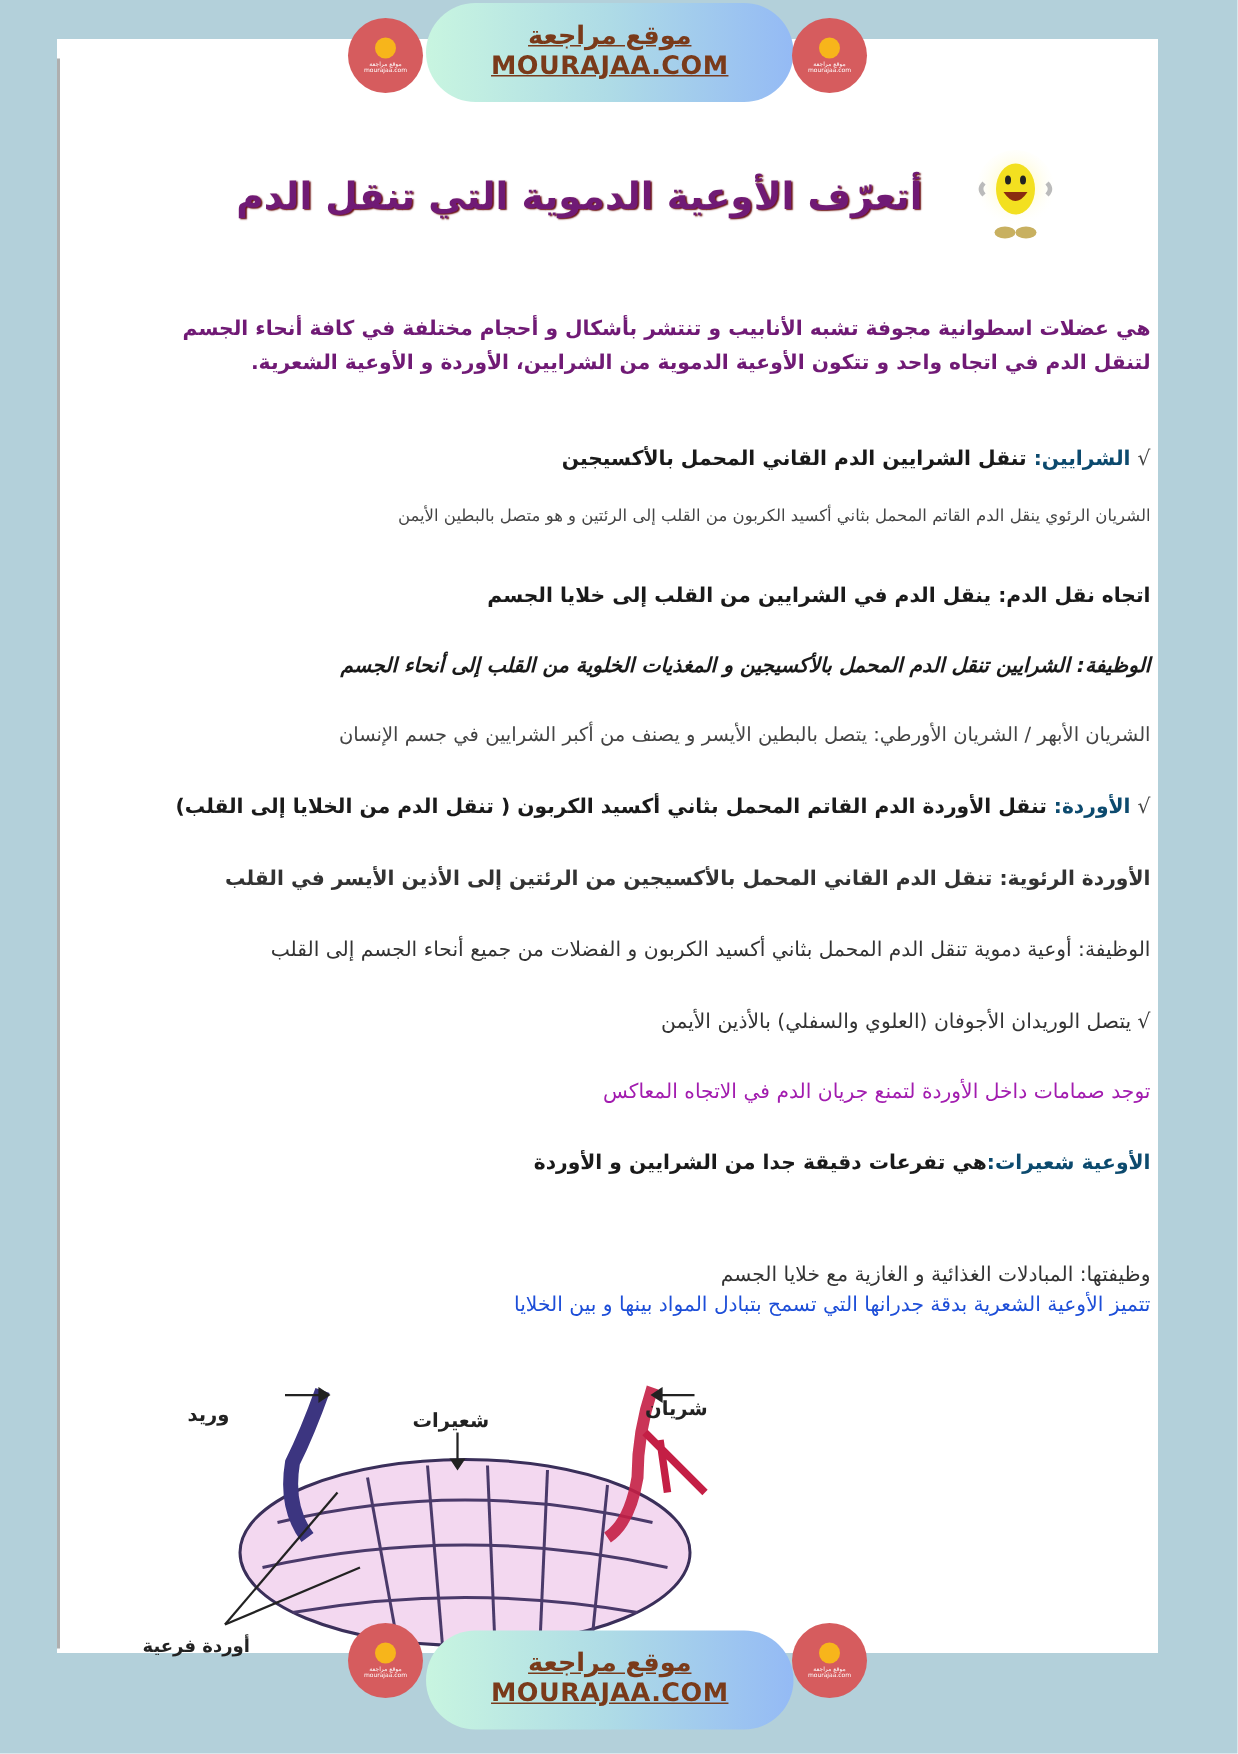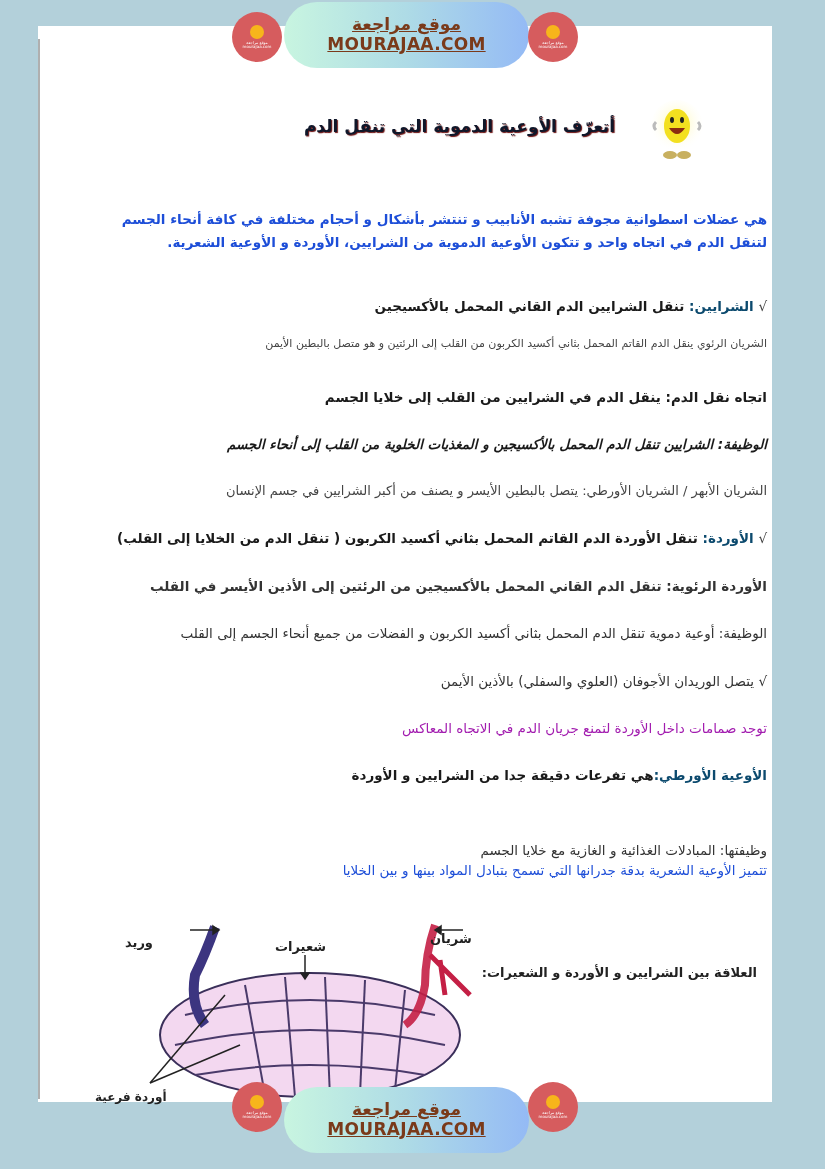--- a/index.html
+++ b/index.html
@@ -32,26 +32,26 @@
     background: #d65c5e; display: flex; flex-direction: column; align-items: center; justify-content: center;
   }
   .logo .dot { width: 14px; height: 14px; border-radius: 50%; background: #f7b51b; margin-bottom: 2px; }
   .logo .txt { font-size: 4px; color: #fff; line-height: 1.1; text-align: center; }
 
   .doc-text { position: absolute; right: 58px; direction: rtl; text-align: right; color: #1a1a1a;
     font-family: "DejaVu Sans", sans-serif; font-size: 13.5px; font-weight: bold; white-space: nowrap; }
   .light { font-weight: normal; color: #444; }
   .pink { color: #0c4a6e; }
   .title {
-    position: absolute; right: 210px; top: 116px; direction: rtl; font-size: 17px; font-weight: bold;
-    color: #0f172a; text-shadow: 1px 1px 1px #6b1010; font-family: "DejaVu Sans", sans-serif;
+    position: absolute; right: 210px; top: 116px; direction: rtl; font-size: 25px; font-weight: bold;
+    color: #701a75; text-shadow: 1px 1px 1px #6b1010; font-family: "DejaVu Sans", sans-serif;
   }
   .smiley { position: absolute; left: 650px; top: 100px; width: 54px; height: 68px; }
   .intro { position: absolute; right: 58px; top: 208px; width: 680px; direction: rtl; text-align: right;
-    font-size: 13.5px; font-weight: bold; line-height: 23px; color: #1d4ed8; }
+    font-size: 13.5px; font-weight: bold; line-height: 23px; color: #701a75; }
   .diagram { position: absolute; left: 95px; top: 915px; width: 420px; height: 190px; }
   .relation { position: absolute; right: 68px; top: 960px; width: 290px; direction: rtl; text-align: right;
     font-size: 13px; font-weight: bold; line-height: 25px; color: #222; }
 </style>
 </head>
 <body>
 
 <div class="page"></div>
 <div class="page-edge"></div>
 
@@ -100,21 +100,21 @@
 <div class="doc-text light" style="top:483px;font-size:13px;">الشريان الأبهر / الشريان الأورطي: يتصل بالبطين الأيسر و يصنف من أكبر الشرايين في جسم الإنسان</div>
 <div class="doc-text" style="top:530px;margin-left:11px;">
   <span class="light">√</span>
   <span class="pink">الأوردة:</span><span> تنقل الأوردة الدم القاتم المحمل بثاني أكسيد الكربون ( تنقل الدم من الخلايا إلى القلب)</span>
 </div>
 <div class="doc-text" style="top:578px;font-weight:bold;color:#333;">الأوردة الرئوية: تنقل الدم القاني المحمل بالأكسيجين من الرئتين إلى الأذين الأيسر في القلب</div>
 <div class="doc-text" style="top:625px;font-weight:normal;color:#333;">الوظيفة: أوعية دموية تنقل الدم المحمل بثاني أكسيد الكربون و الفضلات من جميع أنحاء الجسم إلى القلب</div>
 <div class="doc-text" style="top:673px;font-weight:normal;color:#333;">√ يتصل الوريدان الأجوفان (العلوي والسفلي) بالأذين الأيمن</div>
 <div class="doc-text" style="top:720px;font-weight:normal;color:#a21caf;">توجد صمامات داخل الأوردة لتمنع جريان الدم في الاتجاه المعاكس</div>
 <div class="doc-text" style="top:767px;">
-  <span class="pink">الأوعية الأورطي:</span><span>هي تفرعات دقيقة جدا من الشرايين و الأوردة</span>
+  <span class="pink">الأوعية شعيرات:</span><span>هي تفرعات دقيقة جدا من الشرايين و الأوردة</span>
 </div>
 <div class="doc-text" style="top:842px;font-weight:normal;color:#333;">وظيفتها: المبادلات الغذائية و الغازية مع خلايا الجسم</div>
 <div class="doc-text" style="top:862px;font-weight:normal;color:#1d4ed8;">تتميز الأوعية الشعرية بدقة جدرانها التي تسمح بتبادل المواد بينها و بين الخلايا</div>
 
 <svg class="diagram" viewBox="0 0 420 190">
 
   <ellipse cx="215" cy="120" rx="150" ry="62" fill="#f3d8f0" stroke="#3a2f5a" stroke-width="2"></ellipse>
   <g stroke="#4a3a6a" stroke-width="2" fill="none">
     <path d="M90 100 Q215 70 340 100"></path>
       <path d="M80 130 Q215 100 350 130"></path>
@@ -141,21 +141,20 @@
     <line x1="55" y1="168" x2="130" y2="80"></line>
       <line x1="55" y1="168" x2="145" y2="130"></line>
   </g>
   <text x="30" y="32" font-size="13" font-weight="bold" fill="#222">وريد</text>
   <text x="335" y="28" font-size="13" font-weight="bold" fill="#222">شريان</text>
   <text x="180" y="36" font-size="13" font-weight="bold" fill="#222">شعيرات</text>
   <text x="0" y="186" font-size="12" font-weight="bold" fill="#222">أوردة فرعية</text>
 </svg>
 
 <div class="relation">
-  <div>العلاقة بين الشرايين و الأوردة و الشعيرات:</div>
 </div>
 
 <div class="logo" style="left:232px;top:1082px;">
   <div class="dot"></div>
   <div class="txt">موقع مراجعة</div>
   <div class="txt">mourajaa.com</div>
 </div>
 <div class="badge" style="top:1087px;">
   <span class="ar">موقع مراجعة</span>
   <span class="en">MOURAJAA.COM</span>

